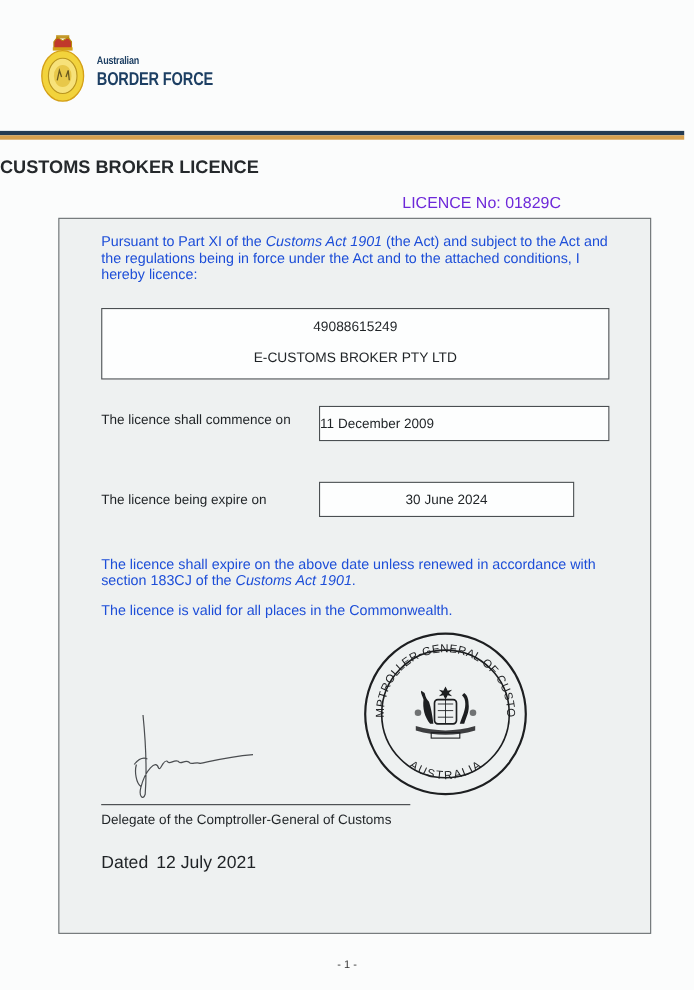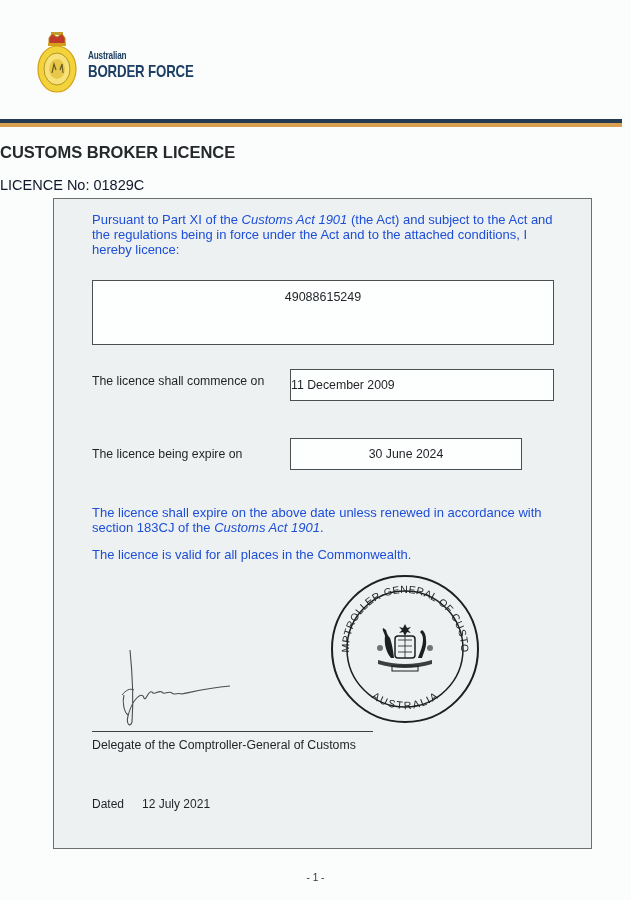--- a/index.html
+++ b/index.html
@@ -12,42 +12,42 @@
   
   .logo-badge { left:36px; top:30px; width:42px; height:64px; }
   .logo-text { left:88px; top:51px; line-height:1; }
   .logo-small { font-size:10px; font-weight:bold; color:#1d3f63; letter-spacing:-0.2px; transform:scaleX(0.82); transform-origin:left; display:block; }
   .logo-big { font-size:17px; font-weight:bold; color:#1d3f63; transform:scaleX(0.78); transform-origin:left; display:block; margin-top:2px; letter-spacing:-0.2px; }
   .stripe { left:0; top:119px; width:622px; height:8px; }
   .stripe .navy { height:4px; background:#243b52; }
   .stripe .gold { height:4px; background:#d7a04e; }
   
   .title { left:0; width:631px; top:143px; text-align:left; font-size:16.5px; font-weight:bold; color:#25292c; }
-  .licno { left:0; width:510px; top:177px; text-align:left; font-size:14.5px; color:#0f172a; }
+  .licno { left:0; width:510px; top:177px; text-align:right; font-size:14.5px; color:#6d28d9; }
   
   .outer { left:53px; top:198px; width:539px; height:651px; border:1.5px solid #6a6f72; background:#eef1f1; box-sizing:border-box; }
   .para { font-size:13px; line-height:15px; color:#1d4ed8; }
   .para i { font-style:italic; }
   .p1 { left:92px; top:212px; width:470px; }
   .boxw { background:#fdfefe; border:1px solid #4a4f52; box-sizing:border-box; }
   .licensee { left:92px; top:280px; width:462px; height:65px; text-align:center; font-size:12.5px; }
   .licensee .abn { position:absolute; left:0; right:0; top:9px; }
   .licensee .name { position:absolute; left:0; right:0; top:37px; }
   .lbl { font-size:12.3px; }
   .lbl-comm { left:92px; top:374px; }
   .box-comm { left:290px; top:369px; width:264px; height:32px; text-align:left; font-size:12.3px; line-height:30px; }
   .lbl-exp { left:92px; top:447px; }
   .box-exp { left:290px; top:438px; width:232px; height:32px; text-align:center; font-size:12.3px; line-height:30px; }
   .p2 { left:92px; top:505px; width:470px; }
   .p3 { left:92px; top:547px; width:470px; }
   .seal { left:328px; top:572px; width:154px; height:154px; }
   .sig { left:112px; top:640px; width:150px; height:90px; }
   .sigline { left:92px; top:731px; width:281px; height:0; border-top:1px solid #3c4043; }
   .delegate { left:92px; top:738px; font-size:12.3px; }
-  .dated { left:92px; top:797px; font-size:12px; }
+  .dated { left:92px; top:776px; font-size:16px; }
   .dated span { display:inline-block; }
   .dated .k { width:50px; }
   .pageno { left:0; width:631px; top:872px; text-align:center; font-size:10px; color:#333; }
 </style>
 </head>
 <body>
 
 <div class="abs logo-badge">
   <svg width="42" height="64" viewBox="0 0 42 64">
     <rect x="15" y="2" width="12" height="3" fill="#c49a2a"></rect>
@@ -70,20 +70,21 @@
 
 <div class="abs title">CUSTOMS BROKER LICENCE</div>
 <div class="abs licno">LICENCE No: 01829C</div>
 
 <div class="abs outer"></div>
 
 <div class="abs para p1"><span>Pursuant to Part XI of the </span><i>Customs Act 1901</i><span> (the Act) and subject to the Act and the regulations being in force under the Act and to the attached conditions, I hereby licence:</span></div>
 
 <div class="abs boxw licensee">
   <div class="abn">49088615249</div>
+  <div class="name">E-CUSTOMS BROKER PTY LTD</div>
 </div>
 
 <div class="abs lbl lbl-comm">The licence shall commence on</div>
 <div class="abs boxw box-comm">11 December 2009</div>
 
 <div class="abs lbl lbl-exp">The licence being expire on</div>
 <div class="abs boxw box-exp">30 June 2024</div>
 
 <div class="abs para p2"><span>The licence shall expire on the above date unless renewed in accordance with section 183CJ of the </span><i>Customs Act 1901</i><span>.</span></div>
 

